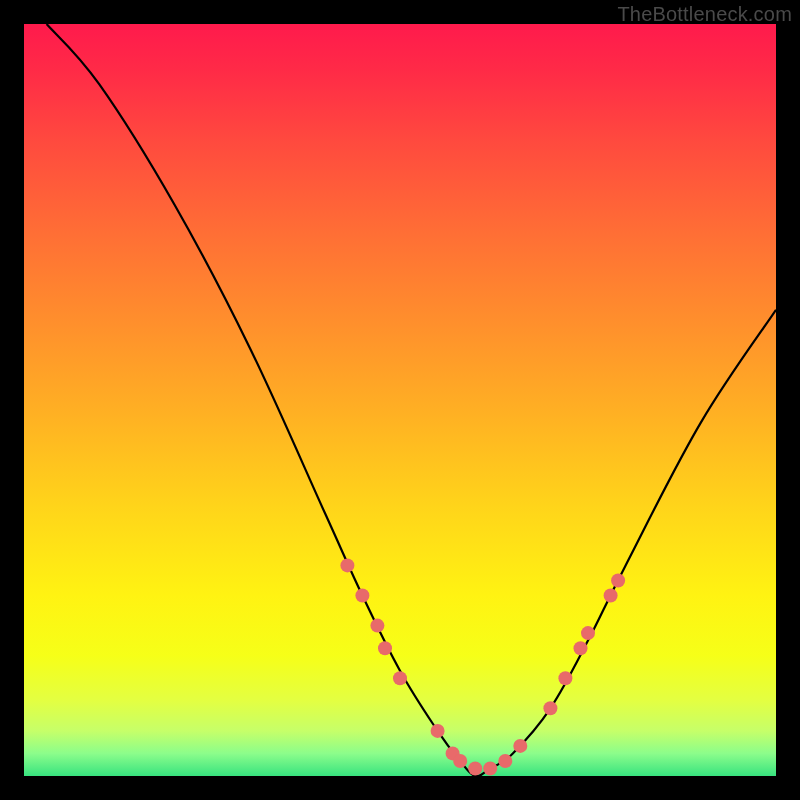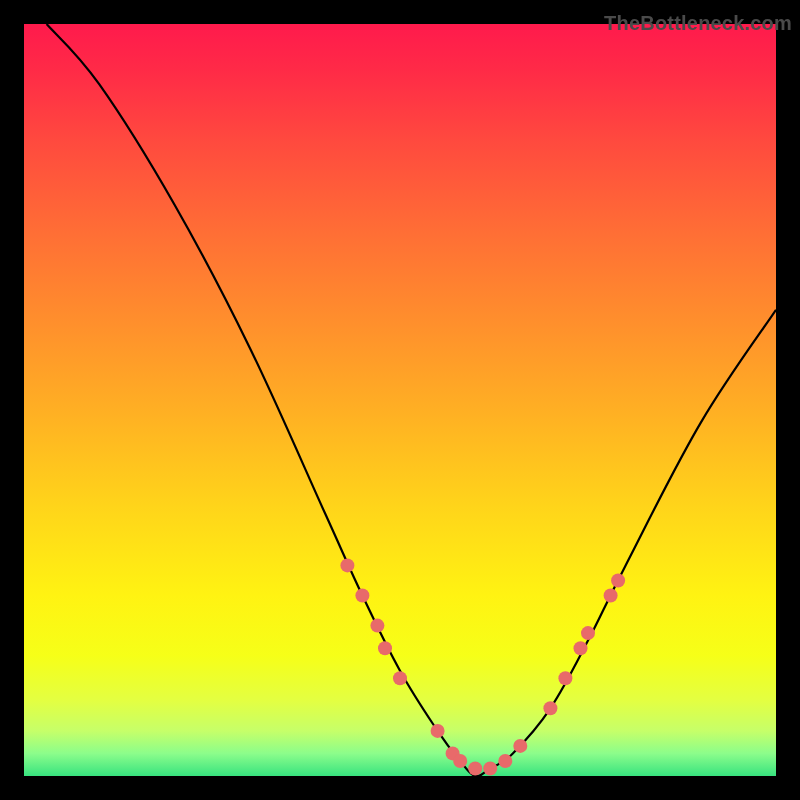--- a/index.html
+++ b/index.html
@@ -36,25 +36,25 @@
       #fff312 76%,
       #f6ff18 84%,
       #e3ff42 90%,
       #c6ff69 94%,
       #8cfd8b 97%,
       #38e37f 100%
     );
   }
   .watermark {
     position: absolute;
-    top: 12px;
+    top: 3px;
     right: 8px;
     color: #4a4a4a;
     font-size: 20px;
-    font-weight: 700;
+    font-weight: 400;
     letter-spacing: 0.2px;
     z-index: 10;
   }
   svg.curve {
     position: absolute;
     left: 0;
     top: 0;
     width: 752px;
     height: 752px;
     z-index: 5;

